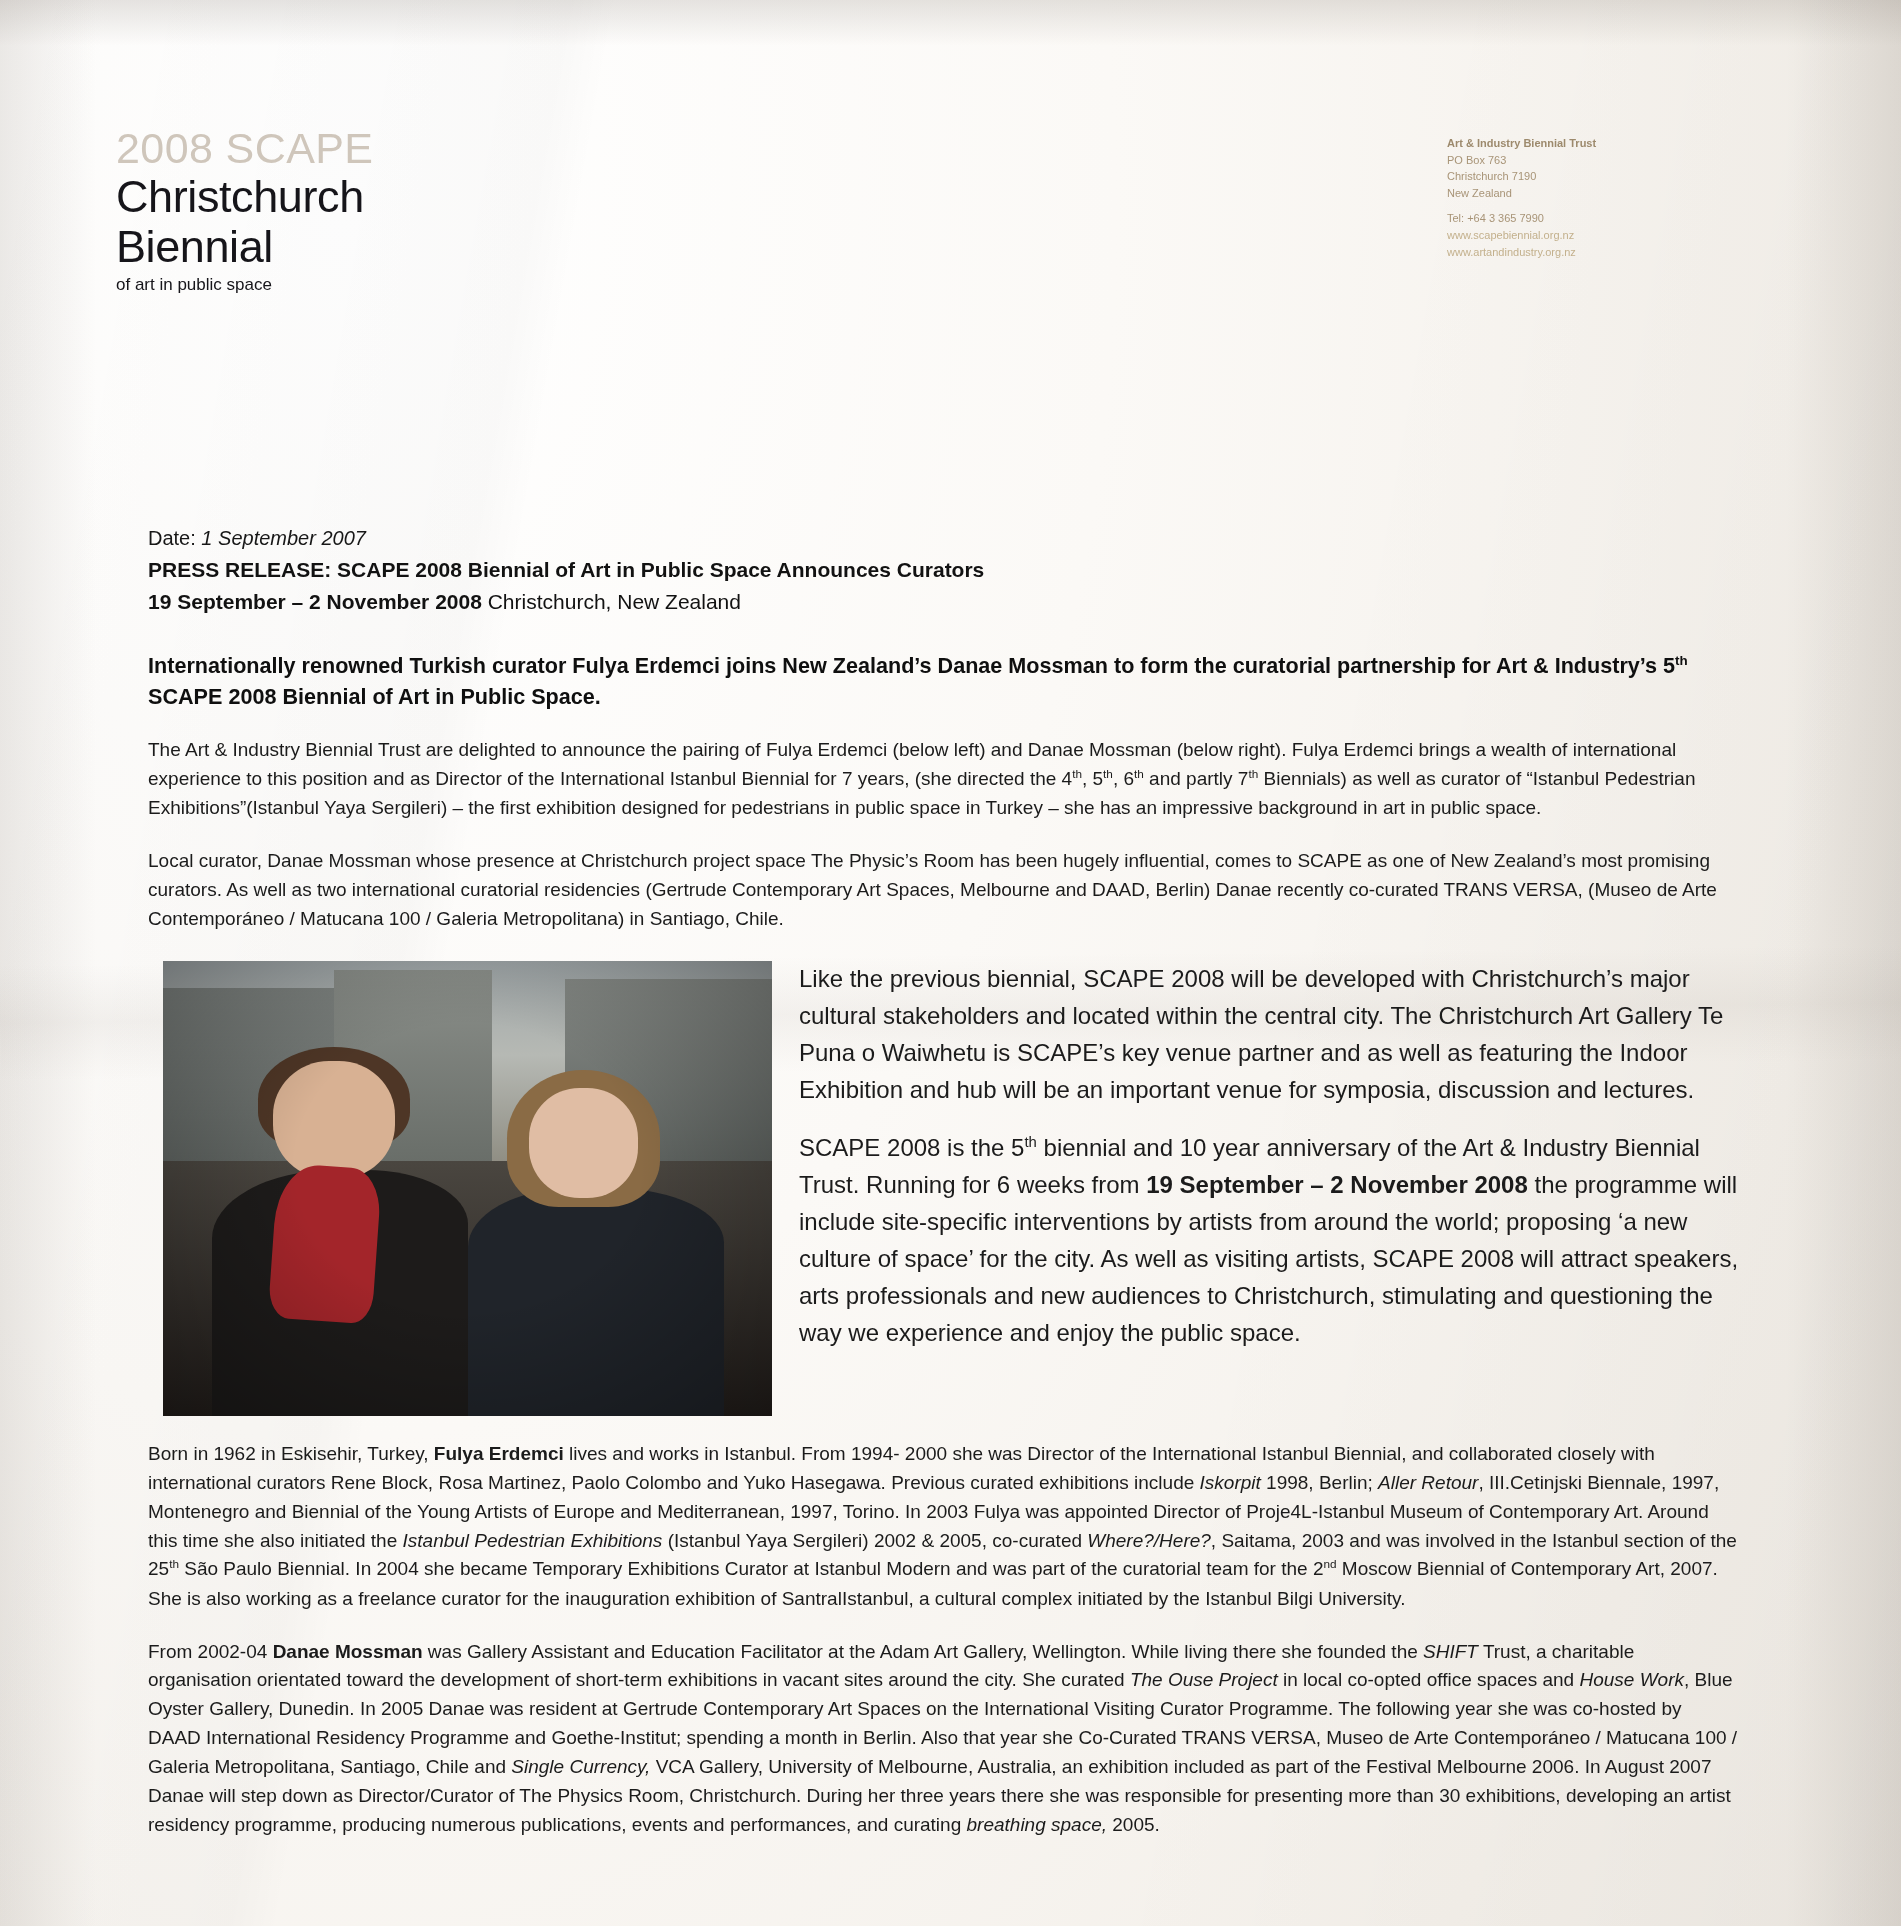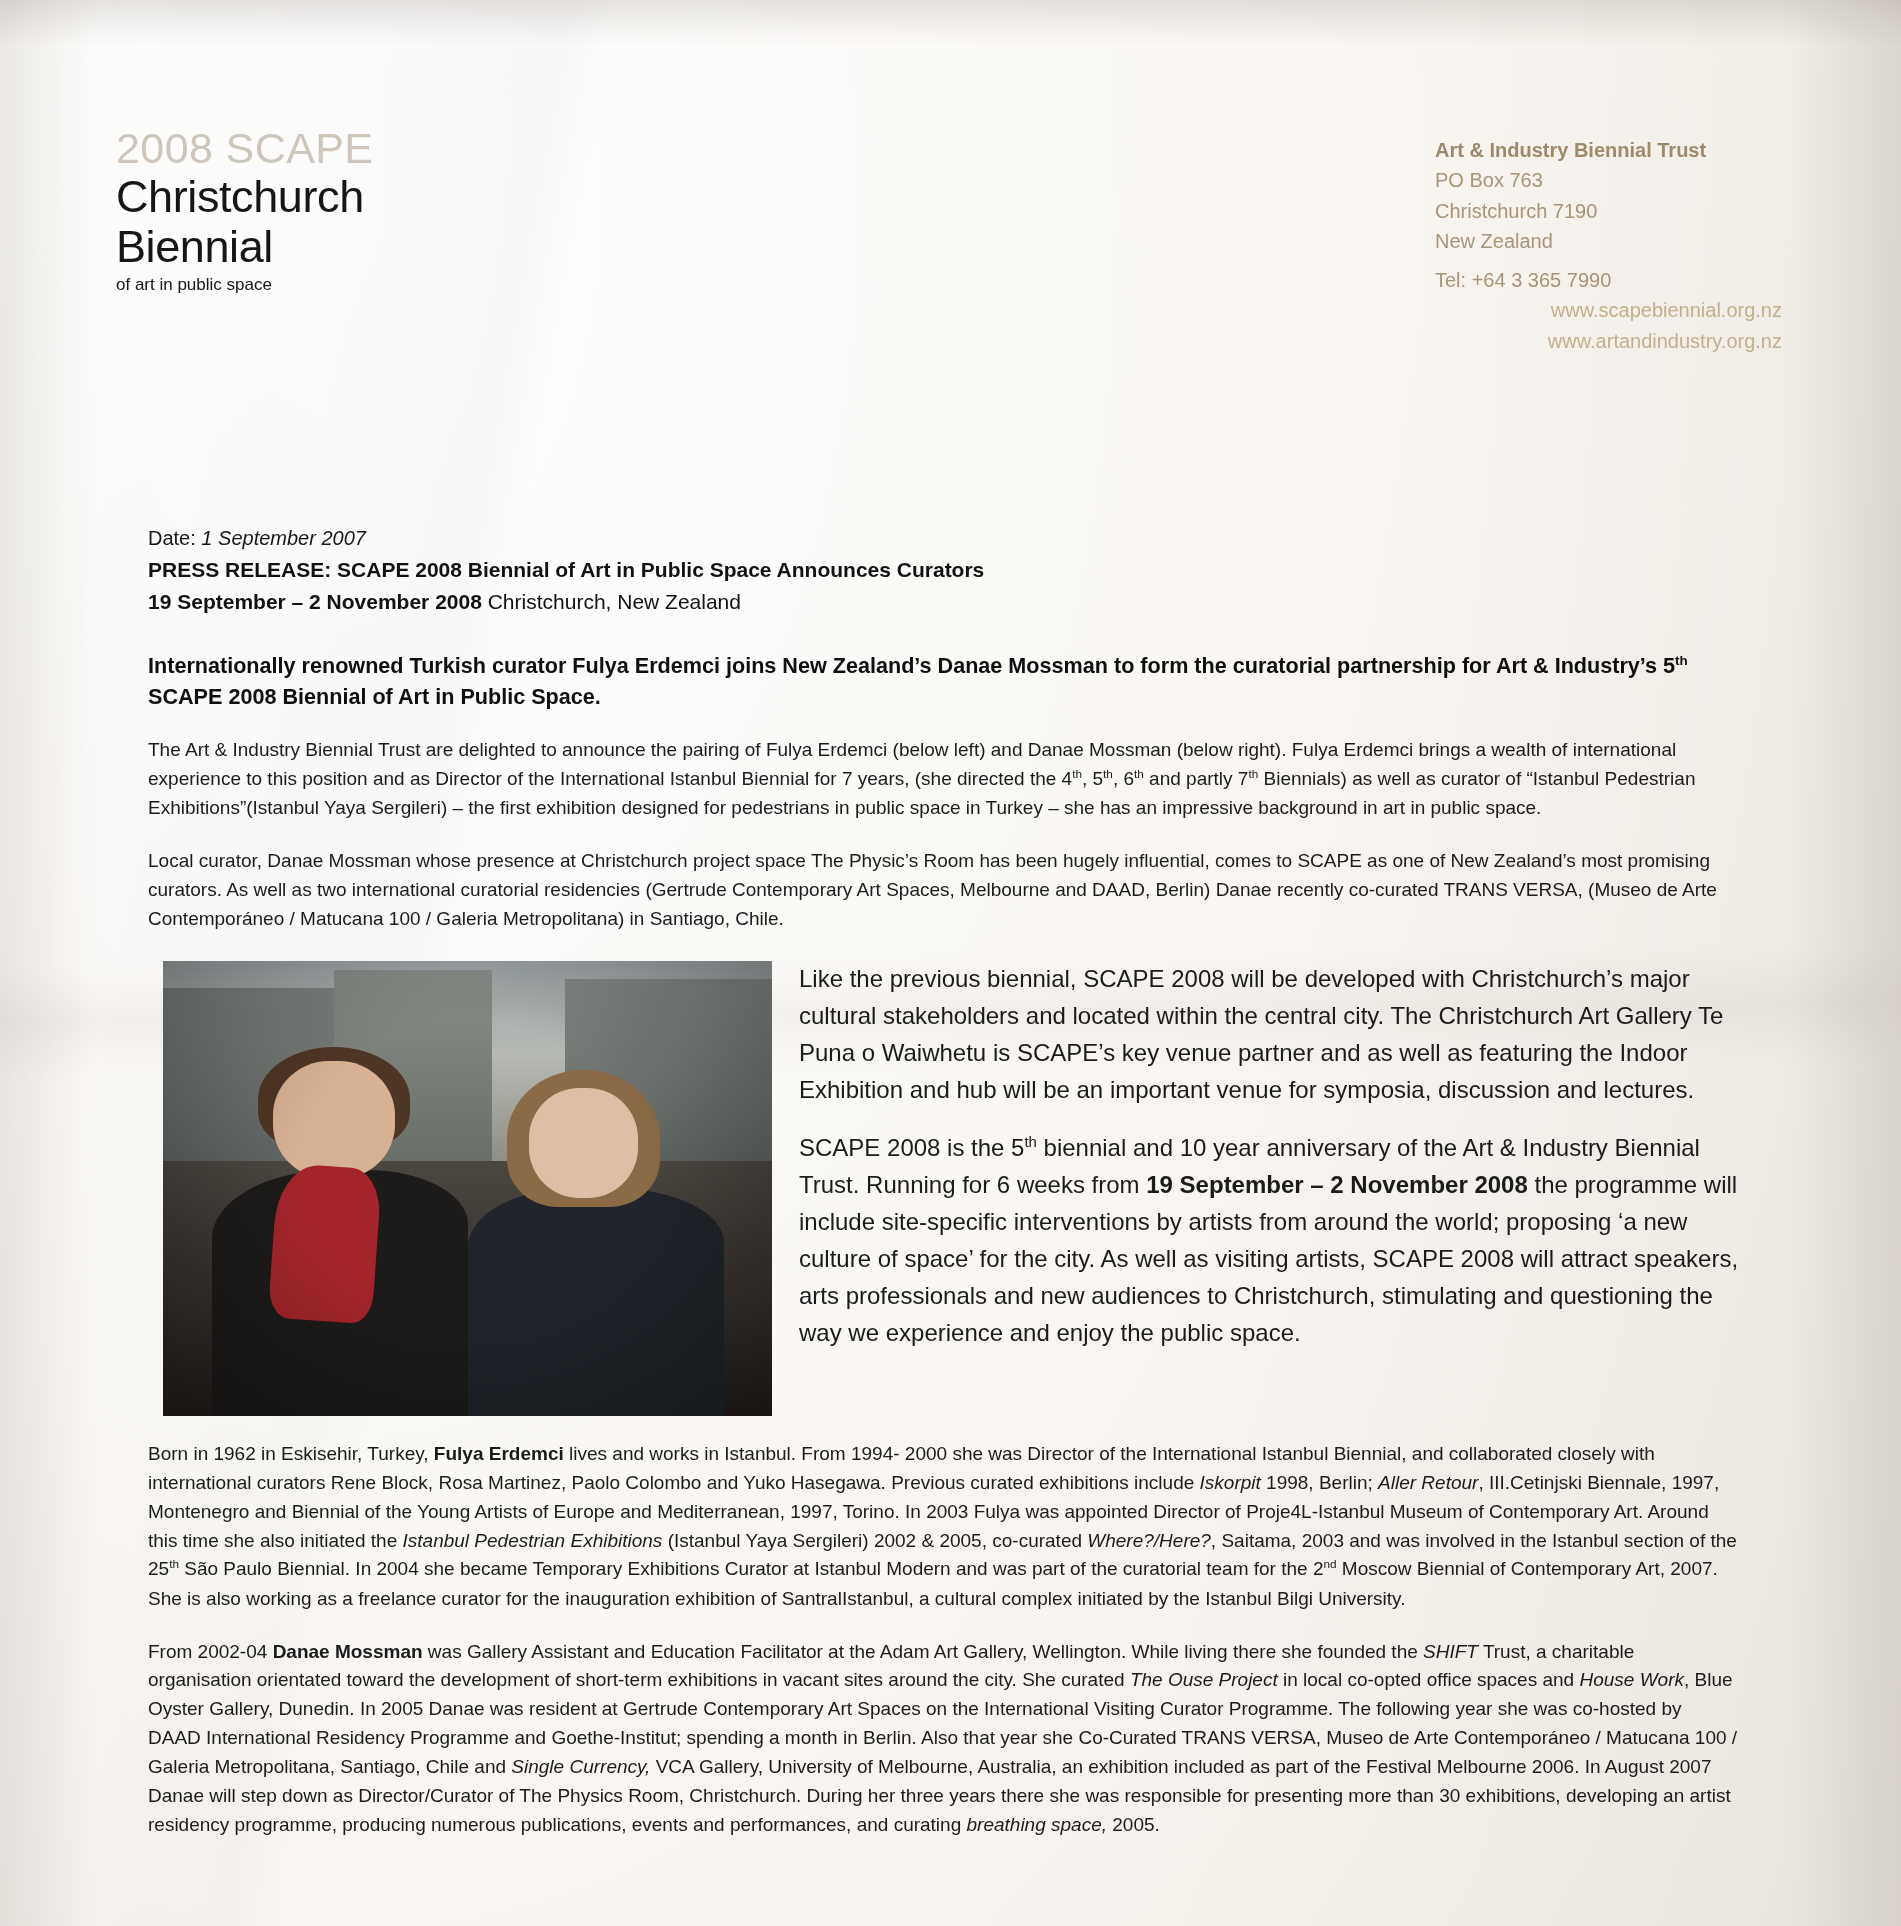--- a/index.html
+++ b/index.html
@@ -87,39 +87,38 @@
     font-size: 17px;
     line-height: 1.2;
     color: #16151a;
     margin-top: 5.4px;
     letter-spacing: 0px;
   }
 
   
   .contact {
     position: absolute;
-    right: 120px;
+    right: 108px;
     top: 135px;
     width: 347px;
     text-align: left;
     color: #a89477;
-    font-size: 20px;
+    font-size: 11px;
     line-height: 1.52;
   }
   .contact .org {
     font-weight: bold;
     color: #9d8a6d;
   }
   .contact .gap {
     display: block;
     height: 8.5px;
   }
   .contact .web {
     color: #c3b08c;
-    text-align: right;
   }
 
   
   .body-col {
     position: absolute;
     left: 148px;
     top: 524px;
     width: 1591px;
   }
   .meta-line {

